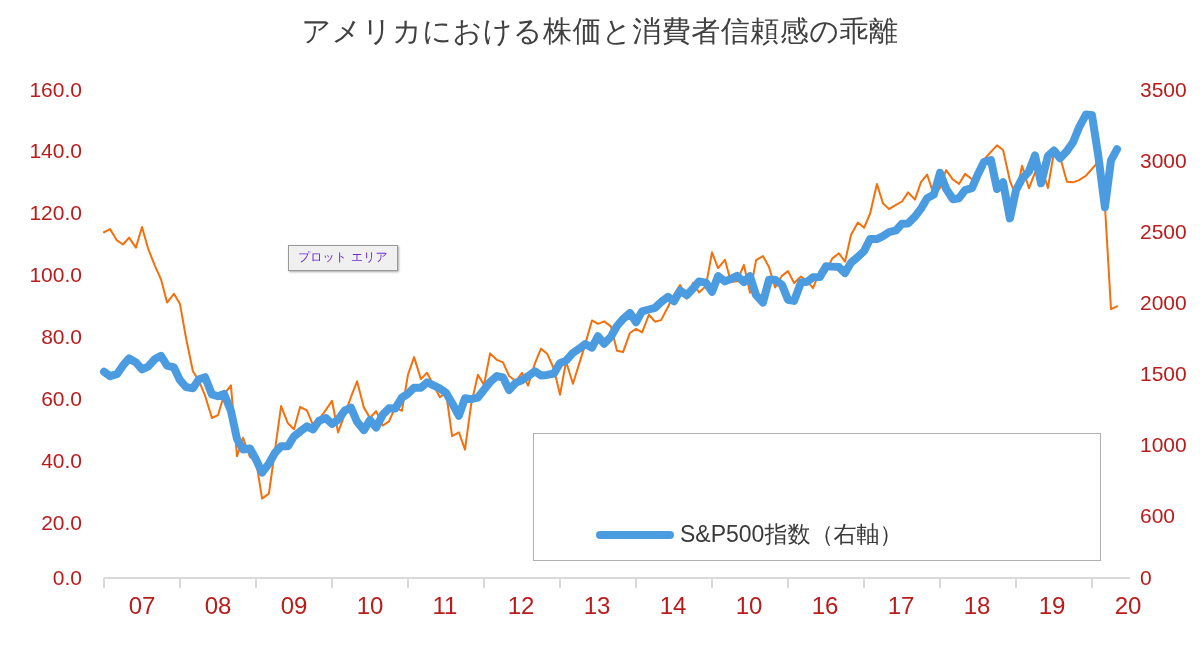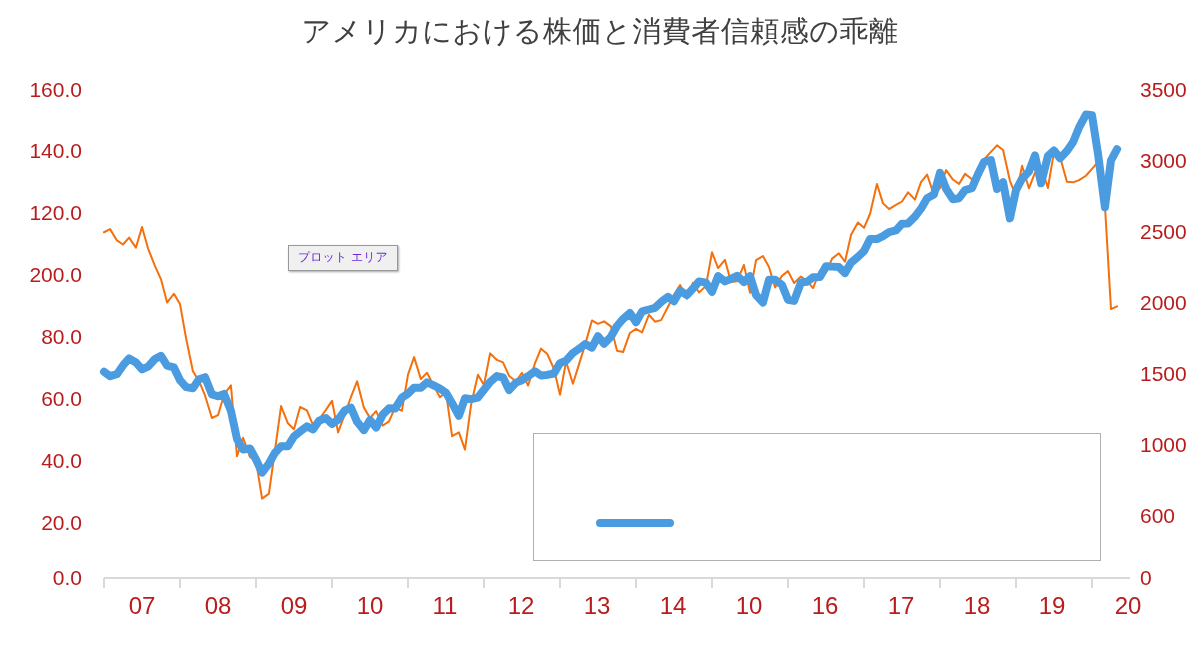--- a/index.html
+++ b/index.html
@@ -114,21 +114,21 @@
 </head>
 <body>
 
 <div id="chart-root">
 
   <div id="chart-title">アメリカにおける株価と消費者信頼感の乖離</div>
 
   <div class="axis-label y-left-label" style="top:78px">160.0</div>
   <div class="axis-label y-left-label" style="top:139px">140.0</div>
   <div class="axis-label y-left-label" style="top:201px">120.0</div>
-  <div class="axis-label y-left-label" style="top:263px">200.0</div>
+  <div class="axis-label y-left-label" style="top:263px">100.0</div>
   <div class="axis-label y-left-label" style="top:325px">80.0</div>
   <div class="axis-label y-left-label" style="top:387px">60.0</div>
   <div class="axis-label y-left-label" style="top:449px">40.0</div>
   <div class="axis-label y-left-label" style="top:511px">20.0</div>
   <div class="axis-label y-left-label" style="top:566px">0.0</div>
 
   <div class="axis-label y-right-label" style="top:78px">3500</div>
   <div class="axis-label y-right-label" style="top:149px">3000</div>
   <div class="axis-label y-right-label" style="top:220px">2500</div>
   <div class="axis-label y-right-label" style="top:291px">2000</div>
@@ -174,16 +174,17 @@
   <div class="axis-label x-label" style="left:719px">10</div>
   <div class="axis-label x-label" style="left:795px">16</div>
   <div class="axis-label x-label" style="left:871px">17</div>
   <div class="axis-label x-label" style="left:947px">18</div>
   <div class="axis-label x-label" style="left:1022px">19</div>
   <div class="axis-label x-label" style="left:1098px">20</div>
 
   <div id="legend-box">
     <div class="legend-row" style="top:85px">
       <span class="legend-swatch thick" style="background: rgb(74, 155, 224);"></span>
+      <span class="legend-text">S&amp;P500指数（右軸）</span>
     </div>
   </div>
 
 </div>
 
 </body></html>

